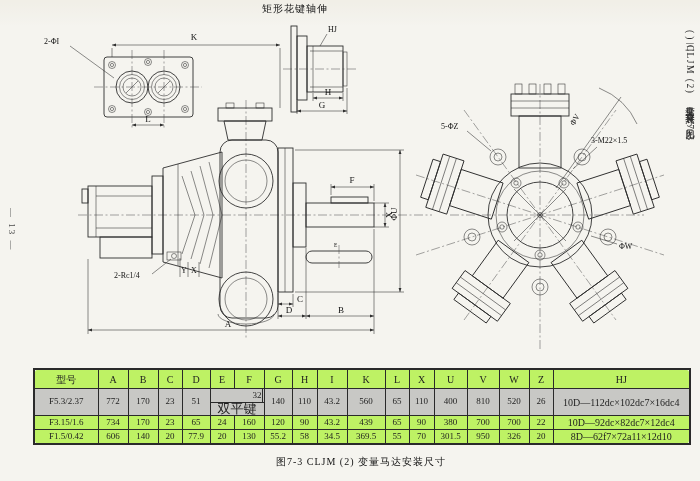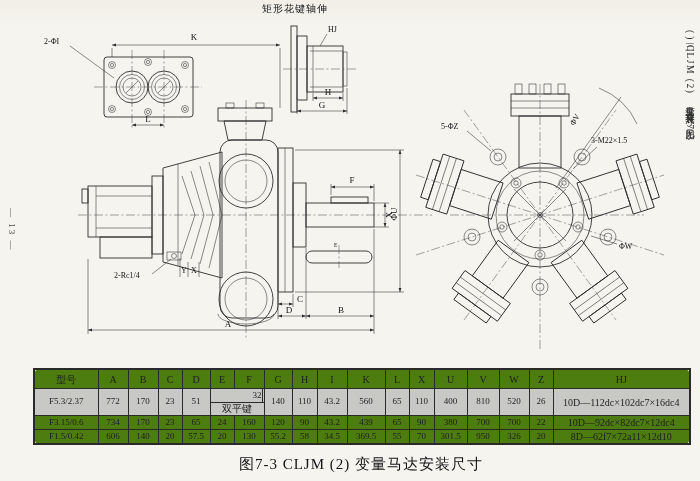--- a/index.html
+++ b/index.html
@@ -19,36 +19,36 @@
   .ol{fill:none;stroke:#2e2e2e;stroke-width:.9;}
   .th{fill:none;stroke:#2e2e2e;stroke-width:.55;}
   .dim{fill:none;stroke:#2e2e2e;stroke-width:.55;}
   .cl{fill:none;stroke:#4a4a4a;stroke-width:.5;stroke-dasharray:9 2.5 2 2.5;}
   text.dl{font:9px "Liberation Serif",serif;fill:#141414;}
   text.dls{font:8px "Liberation Serif",serif;fill:#141414;}
   text.tiny{font:5.5px "Liberation Serif",serif;fill:#141414;}
   text.cn{font:10px "Liberation Serif",serif;fill:#141414;letter-spacing:1px;}
   
   #dimtable{position:absolute;left:33px;top:368px;width:656px;border-collapse:collapse;
-            table-layout:fixed;background:#4d7c0f;font-size:9px;border-radius:9px;}
+            table-layout:fixed;background:#bef264;font-size:9px;border-radius:9px;}
   #dimtable th,#dimtable td{border:1px solid #2a2a2a;text-align:center;vertical-align:middle;
             padding:0;line-height:1.1;overflow:hidden;white-space:nowrap;}
   #dimtable{border:2px solid #2a2a2a;}
   #dimtable th{height:18px;font-weight:normal;font-size:10px;}
   #dimtable tr.shaded{background:#c8c8c5;}
   #dimtable tr.tall td{height:26px;}
   #dimtable td{height:13px;}
   #dimtable td.hj{font-size:10px;}
   td.ef-cell{padding:0;}
   .ef-top{display:flex;border-bottom:1px solid #2a2a2a;height:13px;line-height:13px;}
   .ef-top span{flex:1;padding-left:42px;}
   .ef-top span:first-child{border-right:1px solid #2a2a2a;}
-  .ef-note{font-size:10px;height:12px;line-height:12px;}
+  .ef-note{font-size:13px;height:12px;line-height:12px;}
   .caption{position:absolute;left:33px;top:455px;width:656px;text-align:center;
-           font-size:15px;letter-spacing:1px;color:#141414;}
+           font-size:10px;letter-spacing:1px;color:#141414;}
 </style>
 </head>
 <body>
 
 <div id="page">
 
   <div class="pagenum">— 13 —</div>
   <div class="sidebar">(三) CLJM (2) 变量马达安装尺寸，见图7-3</div>
 
   <svg id="draw" width="700" height="364" viewBox="0 0 700 364">
@@ -348,21 +348,21 @@
           <td>560</td>
           <td>65</td>
           <td>110</td>
           <td>400</td>
           <td>810</td>
           <td>520</td>
           <td>26</td>
           <td class="hj">10D—112dc×102dc7×16dc4</td>
         </tr>
         <tr>
-          <td>F3.15/0.6</td>
+          <td>F3.15/1.6</td>
           <td>734</td>
           <td>170</td>
           <td>23</td>
           <td>65</td>
           <td>24</td>
           <td>160</td>
           <td>120</td>
           <td>90</td>
           <td>43.2</td>
           <td>439</td>
@@ -372,21 +372,21 @@
           <td>700</td>
           <td>700</td>
           <td>22</td>
           <td class="hj">10D—92dc×82dc7×12dc4</td>
         </tr>
         <tr>
           <td>F1.5/0.42</td>
           <td>606</td>
           <td>140</td>
           <td>20</td>
-          <td>57.5</td>
+          <td>77.9</td>
           <td>20</td>
           <td>130</td>
           <td>55.2</td>
           <td>58</td>
           <td>34.5</td>
           <td>369.5</td>
           <td>55</td>
           <td>70</td>
           <td>301.5</td>
           <td>950</td>

